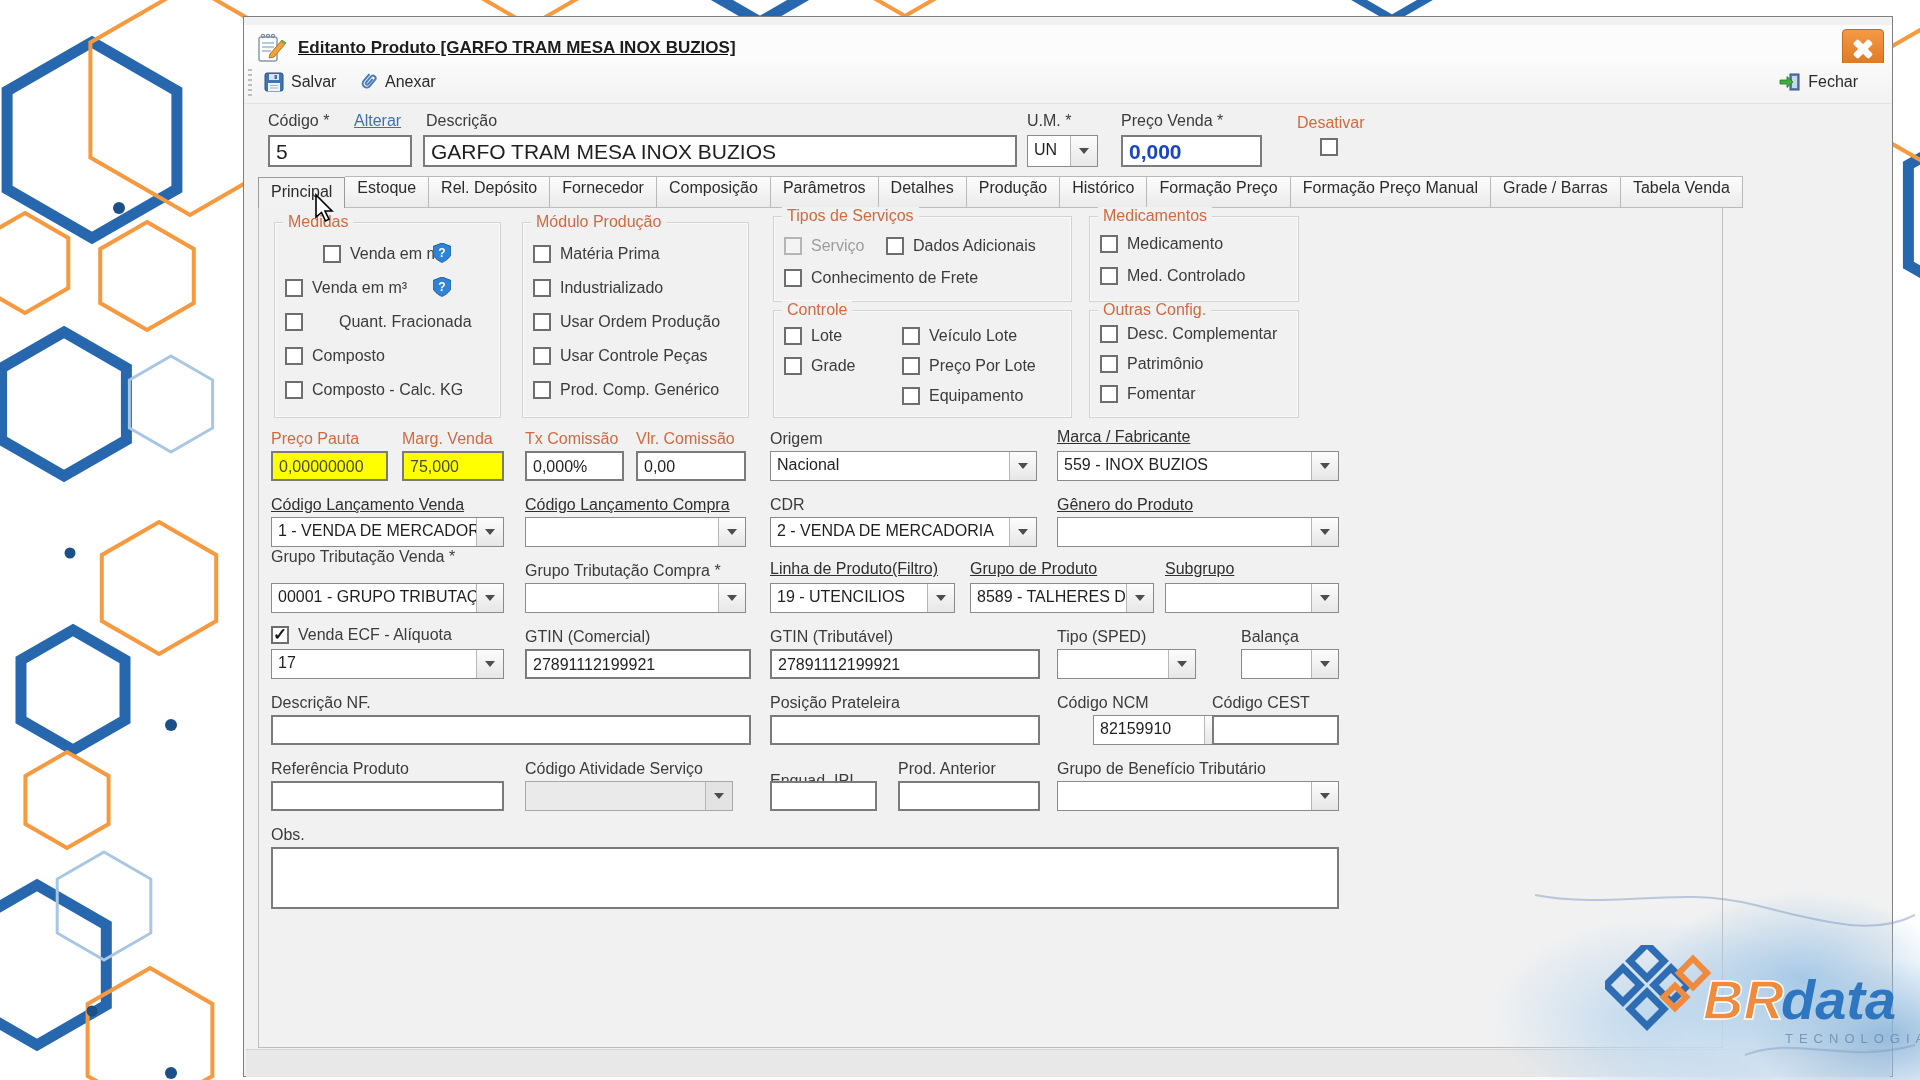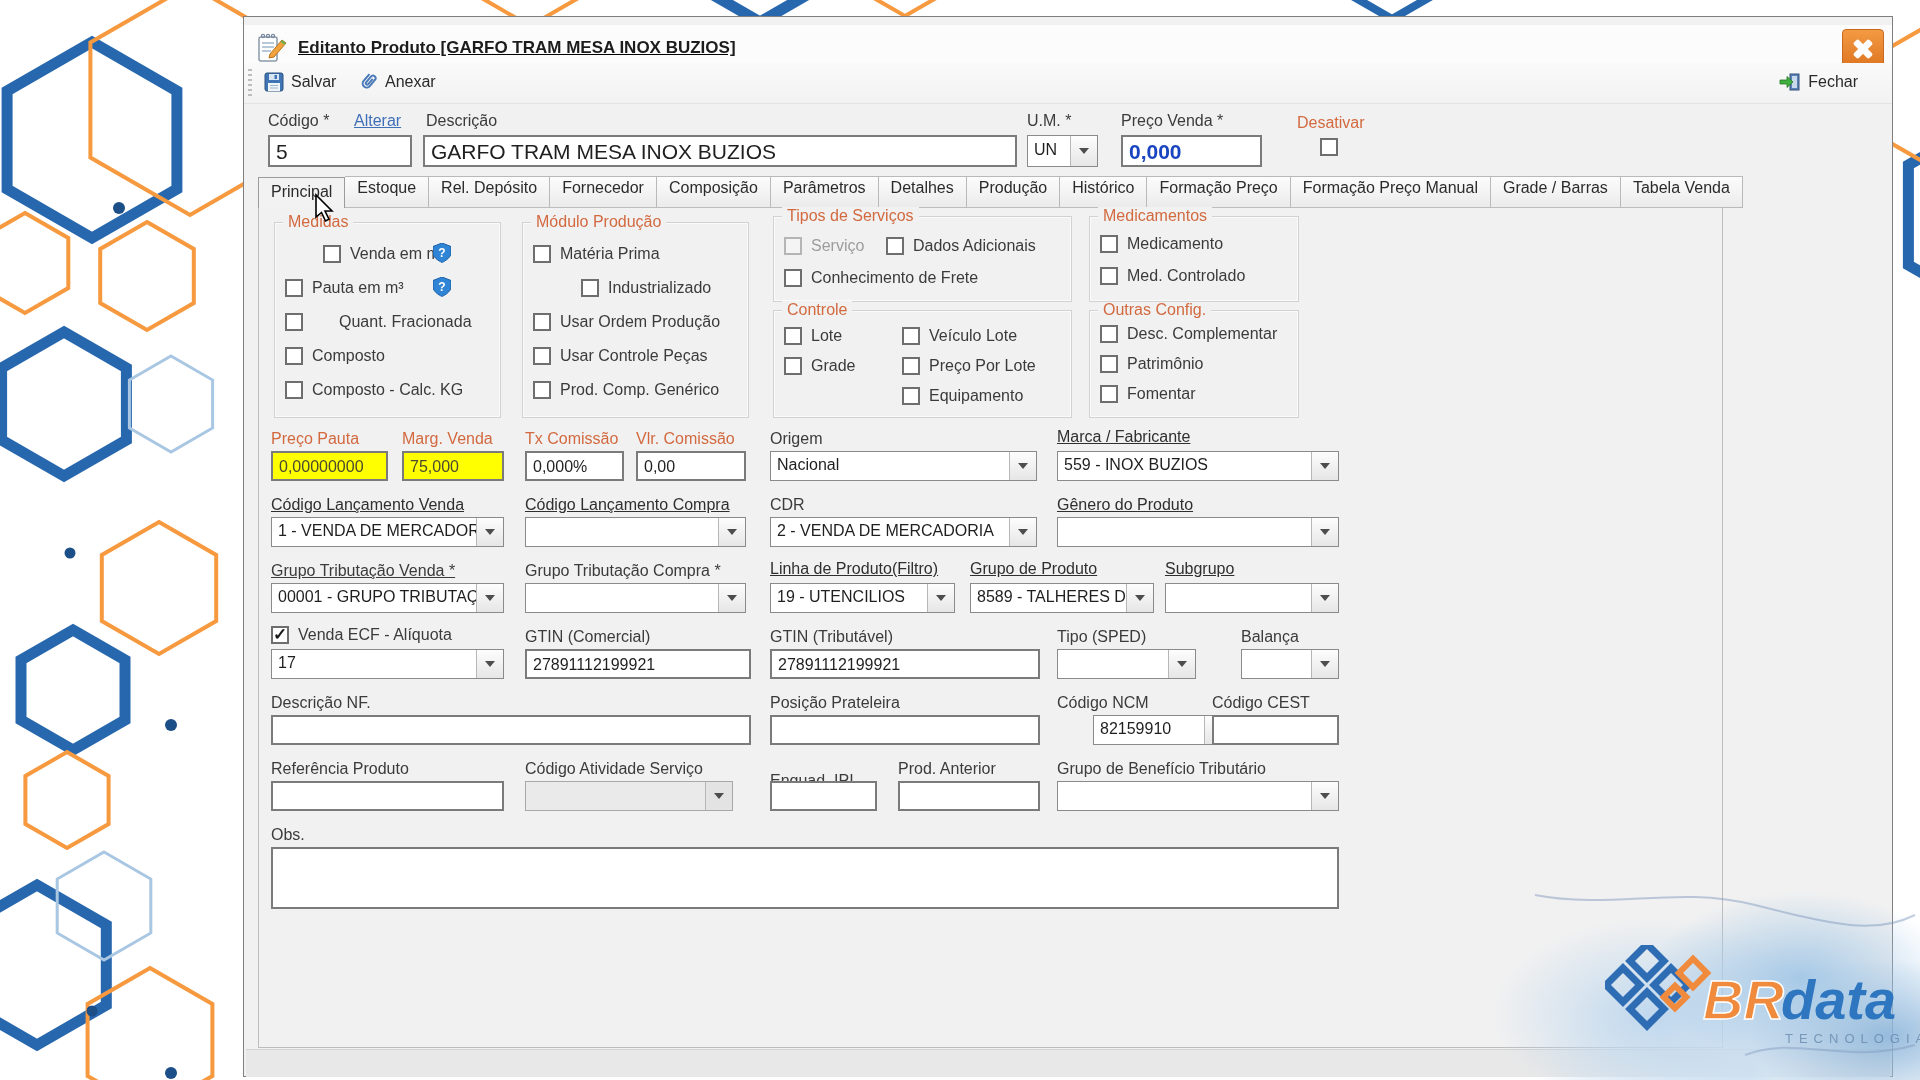--- a/index.html
+++ b/index.html
@@ -199,21 +199,21 @@
     <div class="content">
 
       <div class="grp" style="left:15px;top:14px;width:225px;height:194px;">
         <span class="gtitle">Medidas</span>
         <label class="cbrow" style="left:10px;top:22px;padding-left:38px;">
             <span class="cb"></span>
             <span class="cbl">Venda em m²</span>
           </label>
         <label class="cbrow" style="left:10px;top:56px;">
             <span class="cb"></span>
-            <span class="cbl">Pauta em m³</span>
+            <span class="cbl">Venda em m³</span>
           </label>
         <label class="cbrow" style="left:10px;top:90px;gap:36px;">
             <span class="cb"></span>
             <span class="cbl">Quant. Fracionada</span>
           </label>
         <label class="cbrow" style="left:10px;top:124px;">
             <span class="cb"></span>
             <span class="cbl">Composto</span>
           </label>
         <label class="cbrow" style="left:10px;top:158px;">
@@ -229,21 +229,21 @@
           <text x="9" y="14" font-size="12" font-weight="bold" fill="#ffffff" text-anchor="middle">?</text>
         </svg>
       </div>
 
       <div class="grp" style="left:263px;top:14px;width:225px;height:194px;">
         <span class="gtitle">Módulo Produção</span>
         <label class="cbrow" style="left:10px;top:22px;justify-content:flex-end;">
             <span class="cb"></span>
             <span class="cbl">Matéria Prima</span>
           </label>
-        <label class="cbrow" style="left:10px;top:56px;margin-left:48px;">
+        <label class="cbrow" style="left:10px;top:56px;">
             <span class="cb"></span>
             <span class="cbl">Industrializado</span>
           </label>
         <label class="cbrow" style="left:10px;top:90px;">
             <span class="cb"></span>
             <span class="cbl">Usar Ordem Produção</span>
           </label>
         <label class="cbrow" style="left:10px;top:124px;">
             <span class="cb"></span>
             <span class="cbl">Usar Controle Peças</span>
@@ -367,21 +367,21 @@
             <i class="tri"></i>
           </span>
       </div>
       <div class="dd" style="left:798px;top:309px;width:282px;">
         <span class="val"></span>
         <span class="btn">
             <i class="tri"></i>
           </span>
       </div>
 
-      <span class="lbl" style="left:12px;top:354px;text-decoration:underline;">Grupo Tributação Venda *</span>
+      <span class="lbl" style="left:12px;top:340px;">Grupo Tributação Venda *</span>
       <span class="lbl" style="left:266px;top:354px;">Grupo Tributação Compra *</span>
       <span class="lbl lblu" style="left:511px;top:352px;">Linha de Produto(Filtro)</span>
       <span class="lbl lblu" style="left:711px;top:352px;">Grupo de Produto</span>
       <span class="lbl lblu" style="left:906px;top:352px;">Subgrupo</span>
       <div class="dd" style="left:12px;top:375px;width:233px;">
         <span class="val">00001 - GRUPO TRIBUTAÇÃO</span>
         <span class="btn">
             <i class="tri"></i>
           </span>
       </div>

